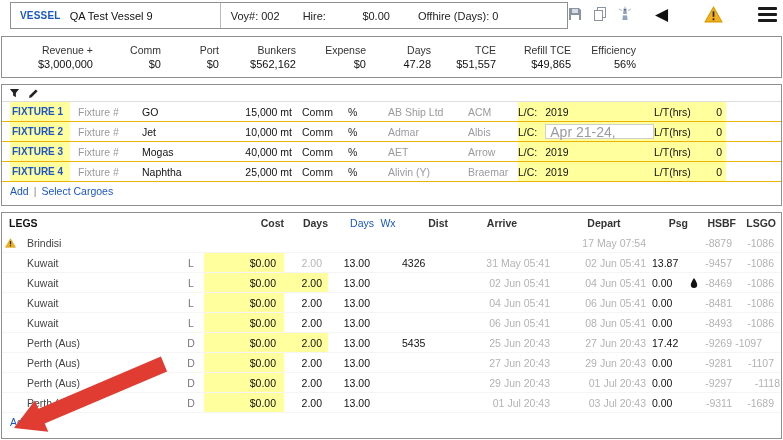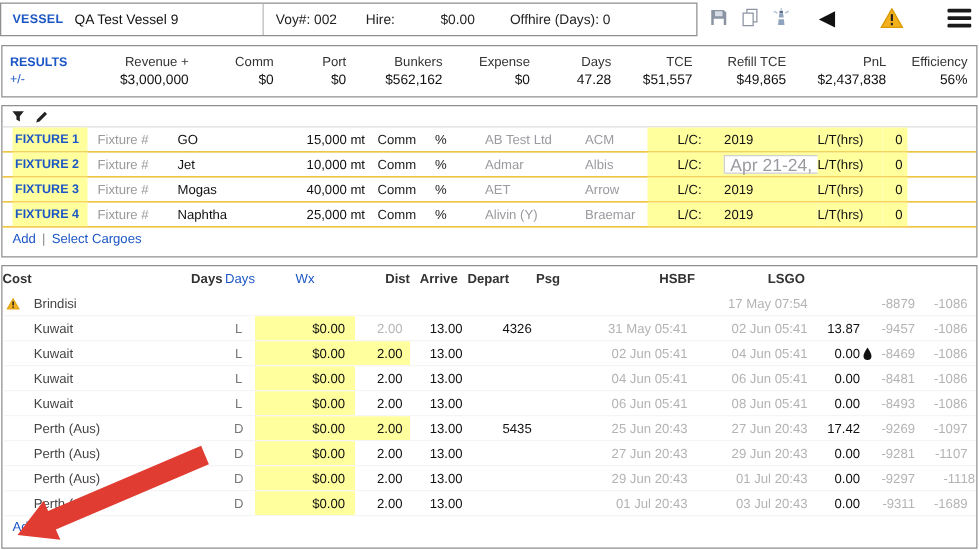--- a/index.html
+++ b/index.html
@@ -1,21 +1,21 @@
 <!DOCTYPE html>
 <html><head>
 <meta charset="utf-8">
 <style>
   *{margin:0;padding:0;box-sizing:border-box}
   html,body{width:783px;height:440px;overflow:hidden}
   body{font-family:"Liberation Sans",sans-serif;background:#fff;color:#222;font-size:11px}
   .page{position:relative;width:783px;height:440px;background:#fff}
 
   
-  .vessel-box{position:absolute;top:2px;left:0;width:558px;height:27px;border:1px solid #8f8f8f;display:flex;align-items:center;background:#fff}
+  .vessel-box{position:absolute;top:2px;left:10px;width:558px;height:27px;border:1px solid #8f8f8f;display:flex;align-items:center;background:#fff}
   .vessel-label{color:#1c56c5;font-weight:bold;font-size:10px;padding:0 9px;letter-spacing:.2px}
   .vessel-name{width:150px;color:#111}
   .vdiv{width:1px;height:100%;background:#b9b9b9;margin-right:10px}
   .voy{width:72px;color:#222}
   .hire-label{color:#222;margin-right:14px}
   .hire-value{width:50px;text-align:right;margin-right:28px}
   .offhire{color:#222}
   .tb-icons-a{position:absolute;top:6px;left:567px;display:flex;gap:9px;align-items:center}
   .tb-icons-b{position:absolute;top:4px;left:655px;width:122px;display:flex;justify-content:space-between;align-items:center}
   .icon-btn{display:inline-flex;align-items:center;justify-content:center;cursor:pointer}
@@ -41,21 +41,21 @@
   .fx-tools{height:17px;display:flex;align-items:center;gap:8px;padding-left:7px;border-bottom:1px solid #ddd}
   .fx-row{display:grid;grid-template-columns:60px 70px 90px 72px 46px 40px 80px 50px 136px 52px 20px auto;height:20px;align-items:center;padding-left:8px;border-bottom:1px solid #eab308;font-size:10.5px}
   .fx-label{background:#ffff9e;color:#1c56c5;font-weight:bold;font-size:10px;height:100%;display:flex;align-items:center;padding-left:2px;cursor:pointer}
   .fx-no{color:#9a9a9a;padding-left:8px}
   .fx-cargo{color:#111;padding-left:2px}
   .fx-qty{text-align:right;padding-right:10px;color:#111}
   .fx-comm{color:#222}
   .fx-pct{color:#222}
   .fx-chart{color:#9a9aa0}
   .fx-broker{color:#9a9aa0}
-  .fx-lc{background:#ffff9e;height:100%;display:flex;align-items:center;padding-left:24px;gap:18px;color:#111}
+  .fx-lc{background:#ffff9e;height:100%;display:flex;align-items:center;padding-left:0;gap:8px;color:#111}
   .fx-lt{background:#ffff9e;height:100%;display:flex;align-items:center;color:#111}
   .fx-ltval{background:#ffff9e;height:100%;display:flex;align-items:center;justify-content:flex-end;padding-right:4px;color:#111}
   .lc-input{background:#fff;border:1px solid #cfcfcf;color:#9a9aa0;font-size:14px;padding:0 4px;height:15px;line-height:15px;min-width:92px}
   .fx-links{height:18px;display:flex;align-items:center;gap:5px;padding-left:8px;font-size:10.5px}
   .link{color:#1c56c5;cursor:pointer;text-decoration:none}
   .pipe{color:#888}
 
   
   .legs{position:absolute;top:212px;left:1px;width:781px;height:227px;border:1px solid #8f8f8f;background:#fff;overflow:hidden}
   .lgrid{display:grid;grid-template-columns:16px 160px 26px 80px 44px 46px 28px 46px 108px 96px 36px 48px 48px;align-items:center}
@@ -69,21 +69,21 @@
   .lg-name{color:#444;padding-left:9px}
   .lg-ld{color:#777;text-align:center}
   .lg-cost{background:#ffff9e;text-align:right;padding-right:8px;height:100%;display:flex;align-items:center;justify-content:flex-end;color:#111}
   .lg-cost.empty{background:#fff}
   .lg-days{text-align:right;padding-right:6px;color:#111;height:100%;display:flex;align-items:center;justify-content:flex-end}
   .lg-days.hl{background:#ffff9e}
   .lg-days.muted{color:#b5b5b5}
   .lg-speed{text-align:right;padding-right:4px;color:#111}
   .lg-dist{padding-right:2px;color:#111;font-weight:normal}
   .lg-date{text-align:right;padding-right:6px;color:#b3b3b3}
-  .lg-psg{text-align:right;color:#111}
+  .lg-psg{color:#111}
   .lg-fuel{color:#b3b3b3;height:100%;display:flex;align-items:center;justify-content:flex-end;padding-right:4px;position:relative}
   .droplet{position:absolute;left:2px;top:5px}
   .legs-add{height:18px;display:flex;align-items:center;padding-left:8px;font-size:10.5px}
 
   
   .anno-arrow{position:absolute;left:6px;top:342px;pointer-events:none}
 </style>
 </head>
 <body>
 
@@ -129,24 +129,20 @@
       <svg width="19" height="17" viewBox="0 0 18 16">
           <path d="M9 1 L17 15 L1 15 Z" fill="#f2b01e" stroke="#d89a00"></path>
           <rect x="8.2" y="5" width="1.6" height="5.2" fill="#222"></rect>
           <rect x="8.2" y="11.6" width="1.6" height="1.8" fill="#222"></rect>
         </svg>
     </span>
     <span class="icon-btn hamburger"><span><div></div><div></div><div></div></span></span>
   </div>
 
   <div class="results">
-    <div class="res-first">
-      <span class="res-title">RESULTS</span>
-      <span class="res-sub">+/-</span>
-    </div>
     <div class="res-col c0">
         <span class="res-label">Revenue +</span>
         <span class="res-value">$3,000,000</span>
       </div>
     <div class="res-col c1">
         <span class="res-label">Comm</span>
         <span class="res-value">$0</span>
       </div>
     <div class="res-col c2">
         <span class="res-label">Port</span>
@@ -164,24 +160,20 @@
         <span class="res-label">Days</span>
         <span class="res-value">47.28</span>
       </div>
     <div class="res-col c6">
         <span class="res-label">TCE</span>
         <span class="res-value">$51,557</span>
       </div>
     <div class="res-col c7">
         <span class="res-label">Refill TCE</span>
         <span class="res-value">$49,865</span>
-      </div>
-    <div class="res-col c8">
-        <span class="res-label">PnL</span>
-        <span class="res-value">$2,437,838</span>
       </div>
     <div class="res-col c9">
         <span class="res-label">Efficiency</span>
         <span class="res-value">56%</span>
       </div>
   </div>
 
   <div class="fixtures">
     <div class="fx-tools">
       <span class="icon-btn">
@@ -196,21 +188,21 @@
       </span>
     </div>
 
     <div class="fx-row">
       <div class="fx-label">FIXTURE 1</div>
       <div class="fx-no">Fixture #</div>
       <div class="fx-cargo">GO</div>
       <div class="fx-qty">15,000 mt</div>
       <div class="fx-comm">Comm</div>
       <div class="fx-pct">%</div>
-      <div class="fx-chart">AB Test Ltd</div>
+      <div class="fx-chart">AB Ship Ltd</div>
       <div class="fx-broker">ACM</div>
       <div class="fx-lc">
           <span>L/C:</span>
           <span>2019</span>
         </div>
       <div class="fx-lt">
           <span>L/T(hrs)</span>
         </div>
       <div class="fx-ltval">0</div>
       <div></div>
@@ -278,20 +270,21 @@
 
     <div class="fx-links">
       <a class="link">Add</a>
       <span class="pipe">|</span>
       <a class="link">Select Cargoes</a>
     </div>
   </div>
 
   <div class="legs">
     <div class="lgrid leg-header">
+      <div class="lh-title">LEGS</div>
       <div class="r">Cost</div>
       <div class="r">Days</div>
       <div class="r blue">Days</div>
       <div class="ctr blue">Wx</div>
       <div class="r">Dist</div>
       <div class="ctr">Arrive</div>
       <div class="ctr">Depart</div>
       <div class="r">Psg</div>
       <div class="r">HSBF</div>
       <div class="r" style="padding-right:8px">LSGO</div>
@@ -414,21 +407,21 @@
       <div class="lg-days hl">2.00</div>
       <div class="lg-speed">13.00</div>
       <div></div>
       <div class="lg-dist">5435</div>
       <div class="lg-date">25 Jun 20:43</div>
       <div class="lg-date">27 Jun 20:43</div>
       <div class="lg-psg">17.42</div>
       <div class="lg-fuel">
           <span>-9269</span>
         </div>
-      <div class="lg-fuel" style="padding-right:10px">
+      <div class="lg-fuel" style="padding-right:22px">
           <span>-1097</span>
         </div>
     </div>
 
     <div class="lgrid leg-row">
       <div class="lg-icon"></div>
       <div class="lg-name">Perth (Aus)</div>
       <div class="lg-ld">D</div>
       <div class="lg-cost">$0.00</div>
       <div class="lg-days">2.00</div>

